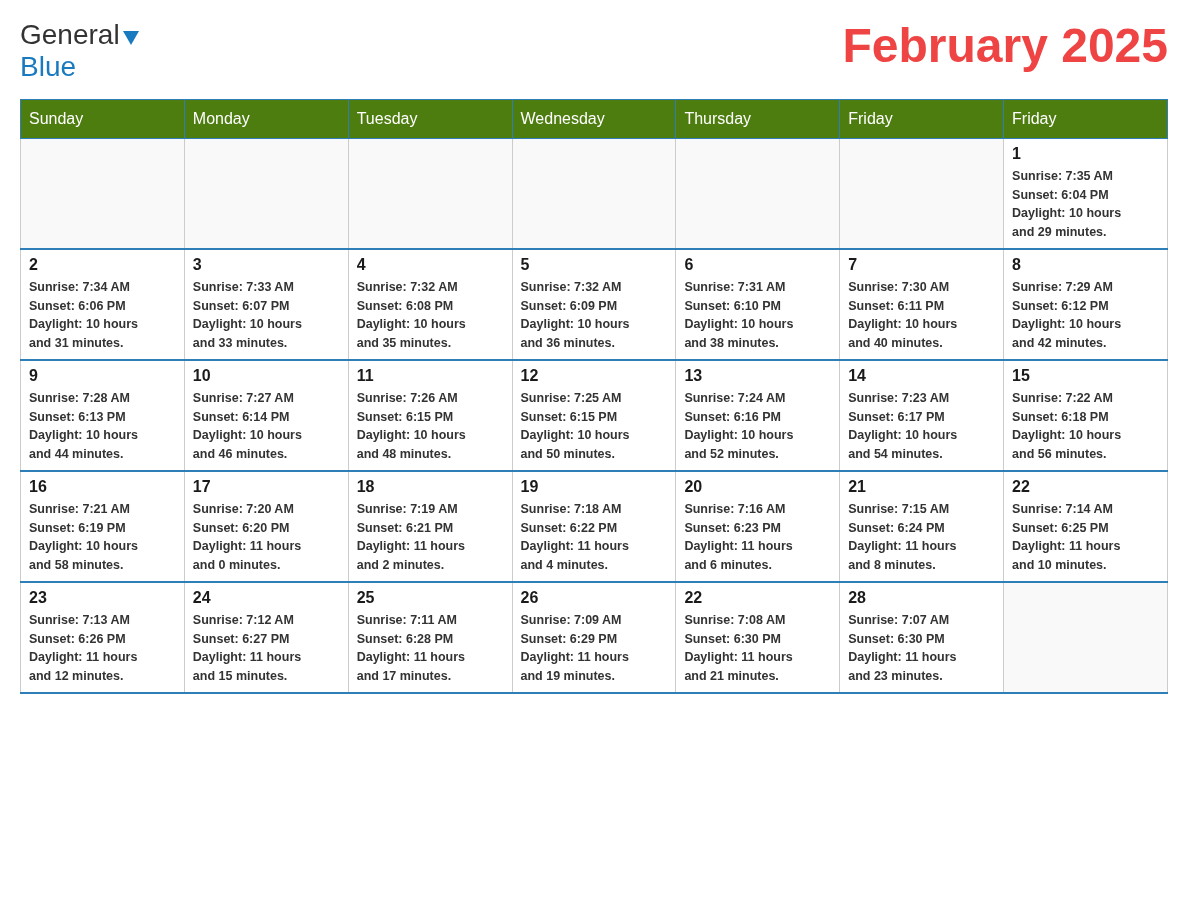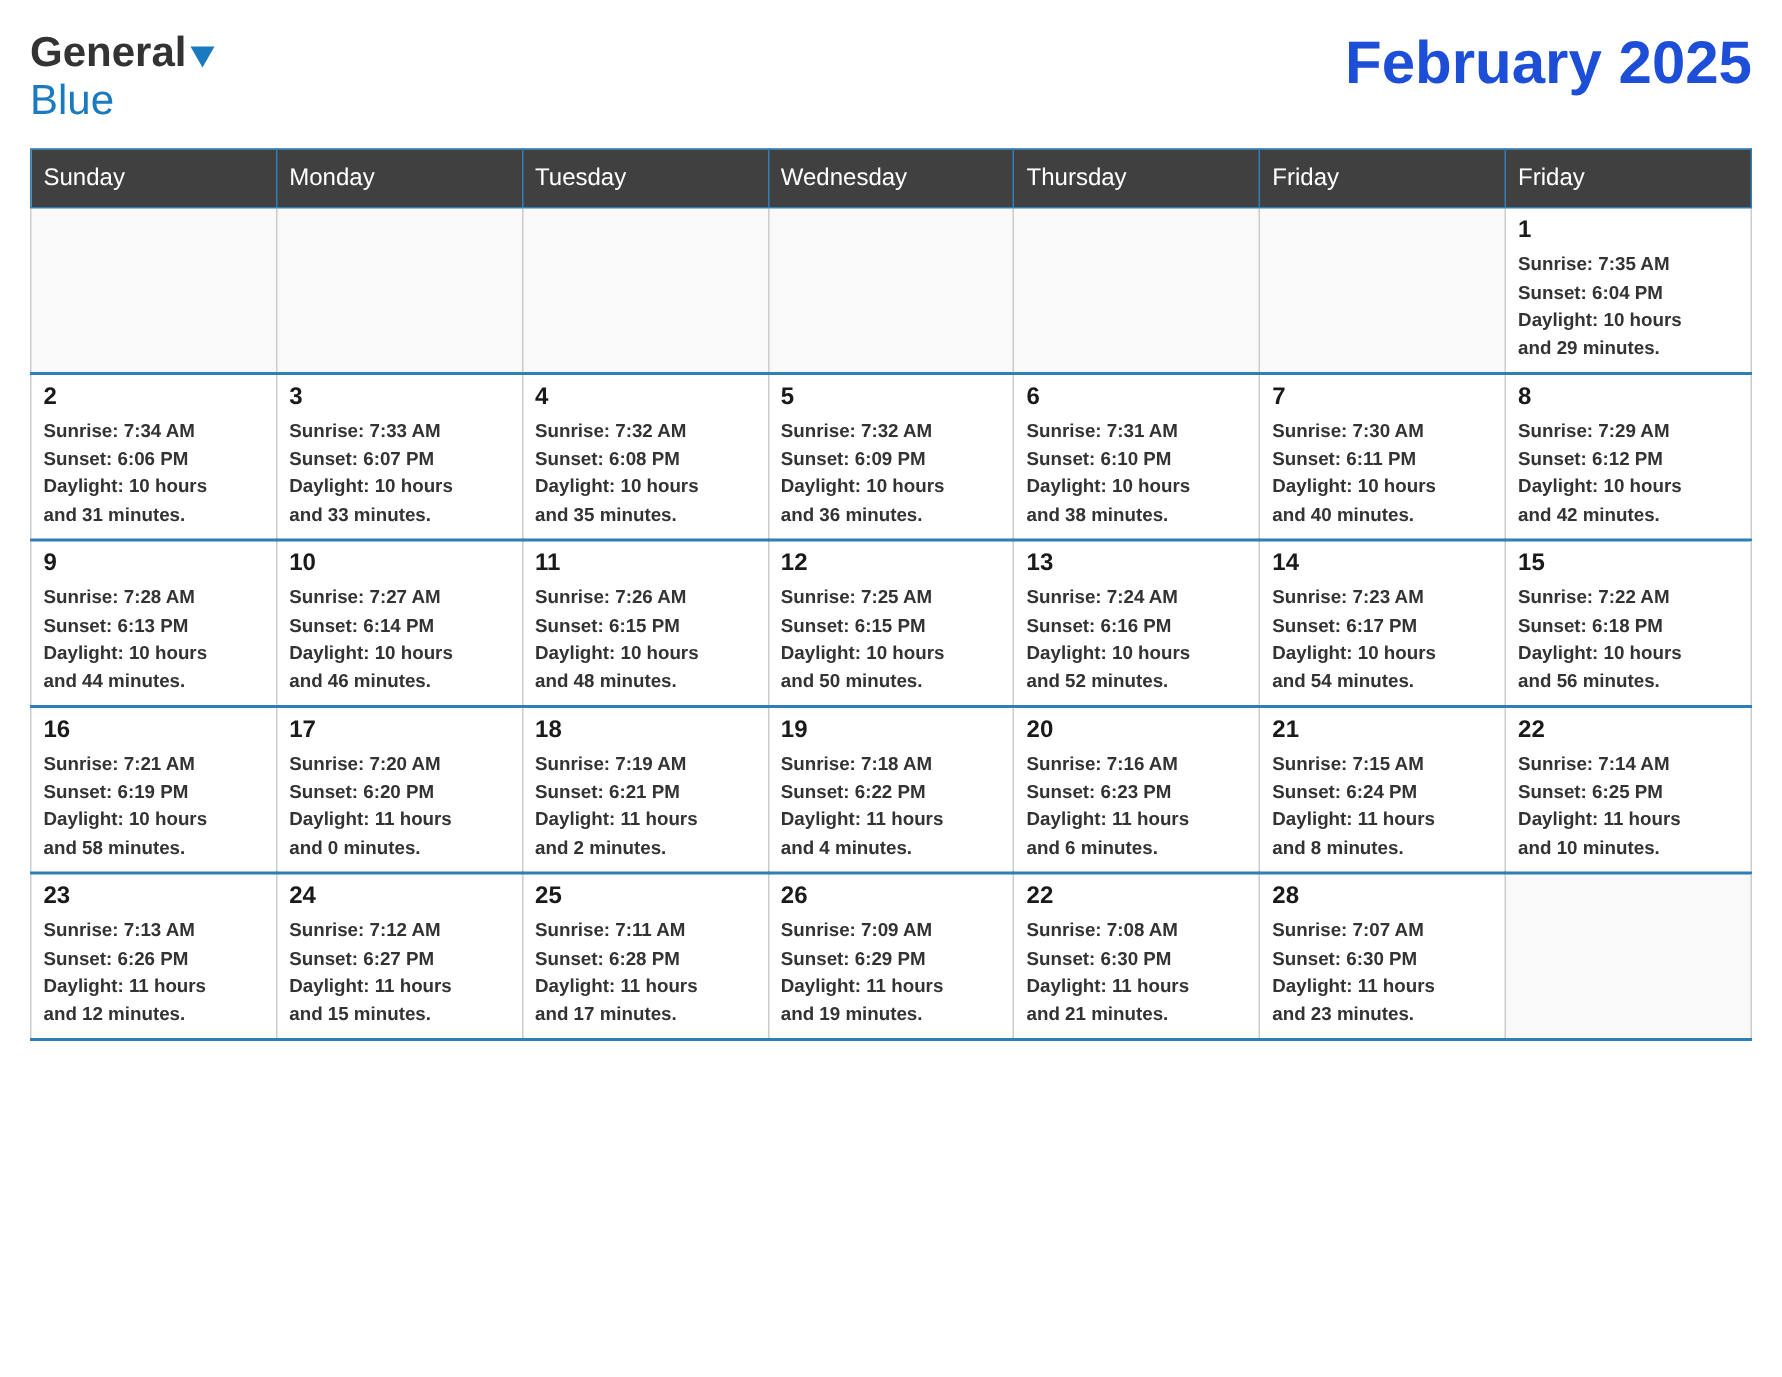--- a/index.html
+++ b/index.html
@@ -17,51 +17,51 @@
       align-items: flex-start;
       margin-bottom: 16px;
     }
     .logo {
       display: flex;
       flex-direction: column;
       align-items: flex-start;
     }
     .logo-text {
       font-size: 28px;
-      font-weight: bold;
+      font-weight: normal;
       color: #333;
       line-height: 1.1;
     }
     .logo-text .general { color: #333; }
     .logo-line2 {
       font-size: 28px;
       font-weight: normal;
       color: #1a7abf;
     }
     .title-block {
       text-align: right;
     }
     .main-title {
-      font-size: 40px;
+      font-size: 48px;
       font-weight: bold;
-      color: #1d4ed8;
+      color: #ef4444;
       line-height: 1.1;
     }
     .subtitle {
       font-size: 22px;
       color: #555;
       margin-top: 4px;
     }
     table {
       width: 100%;
       border-collapse: collapse;
       table-layout: fixed;
     }
     thead tr th {
-      background-color: #404040;
+      background-color: #4d7c0f;
       color: #fff;
       font-size: 16px;
       font-weight: normal;
       padding: 10px 8px;
       text-align: left;
       border: 1px solid #2e7eb8;
     }
     tbody tr td {
       border: 1px solid #ccc;
       vertical-align: top;

